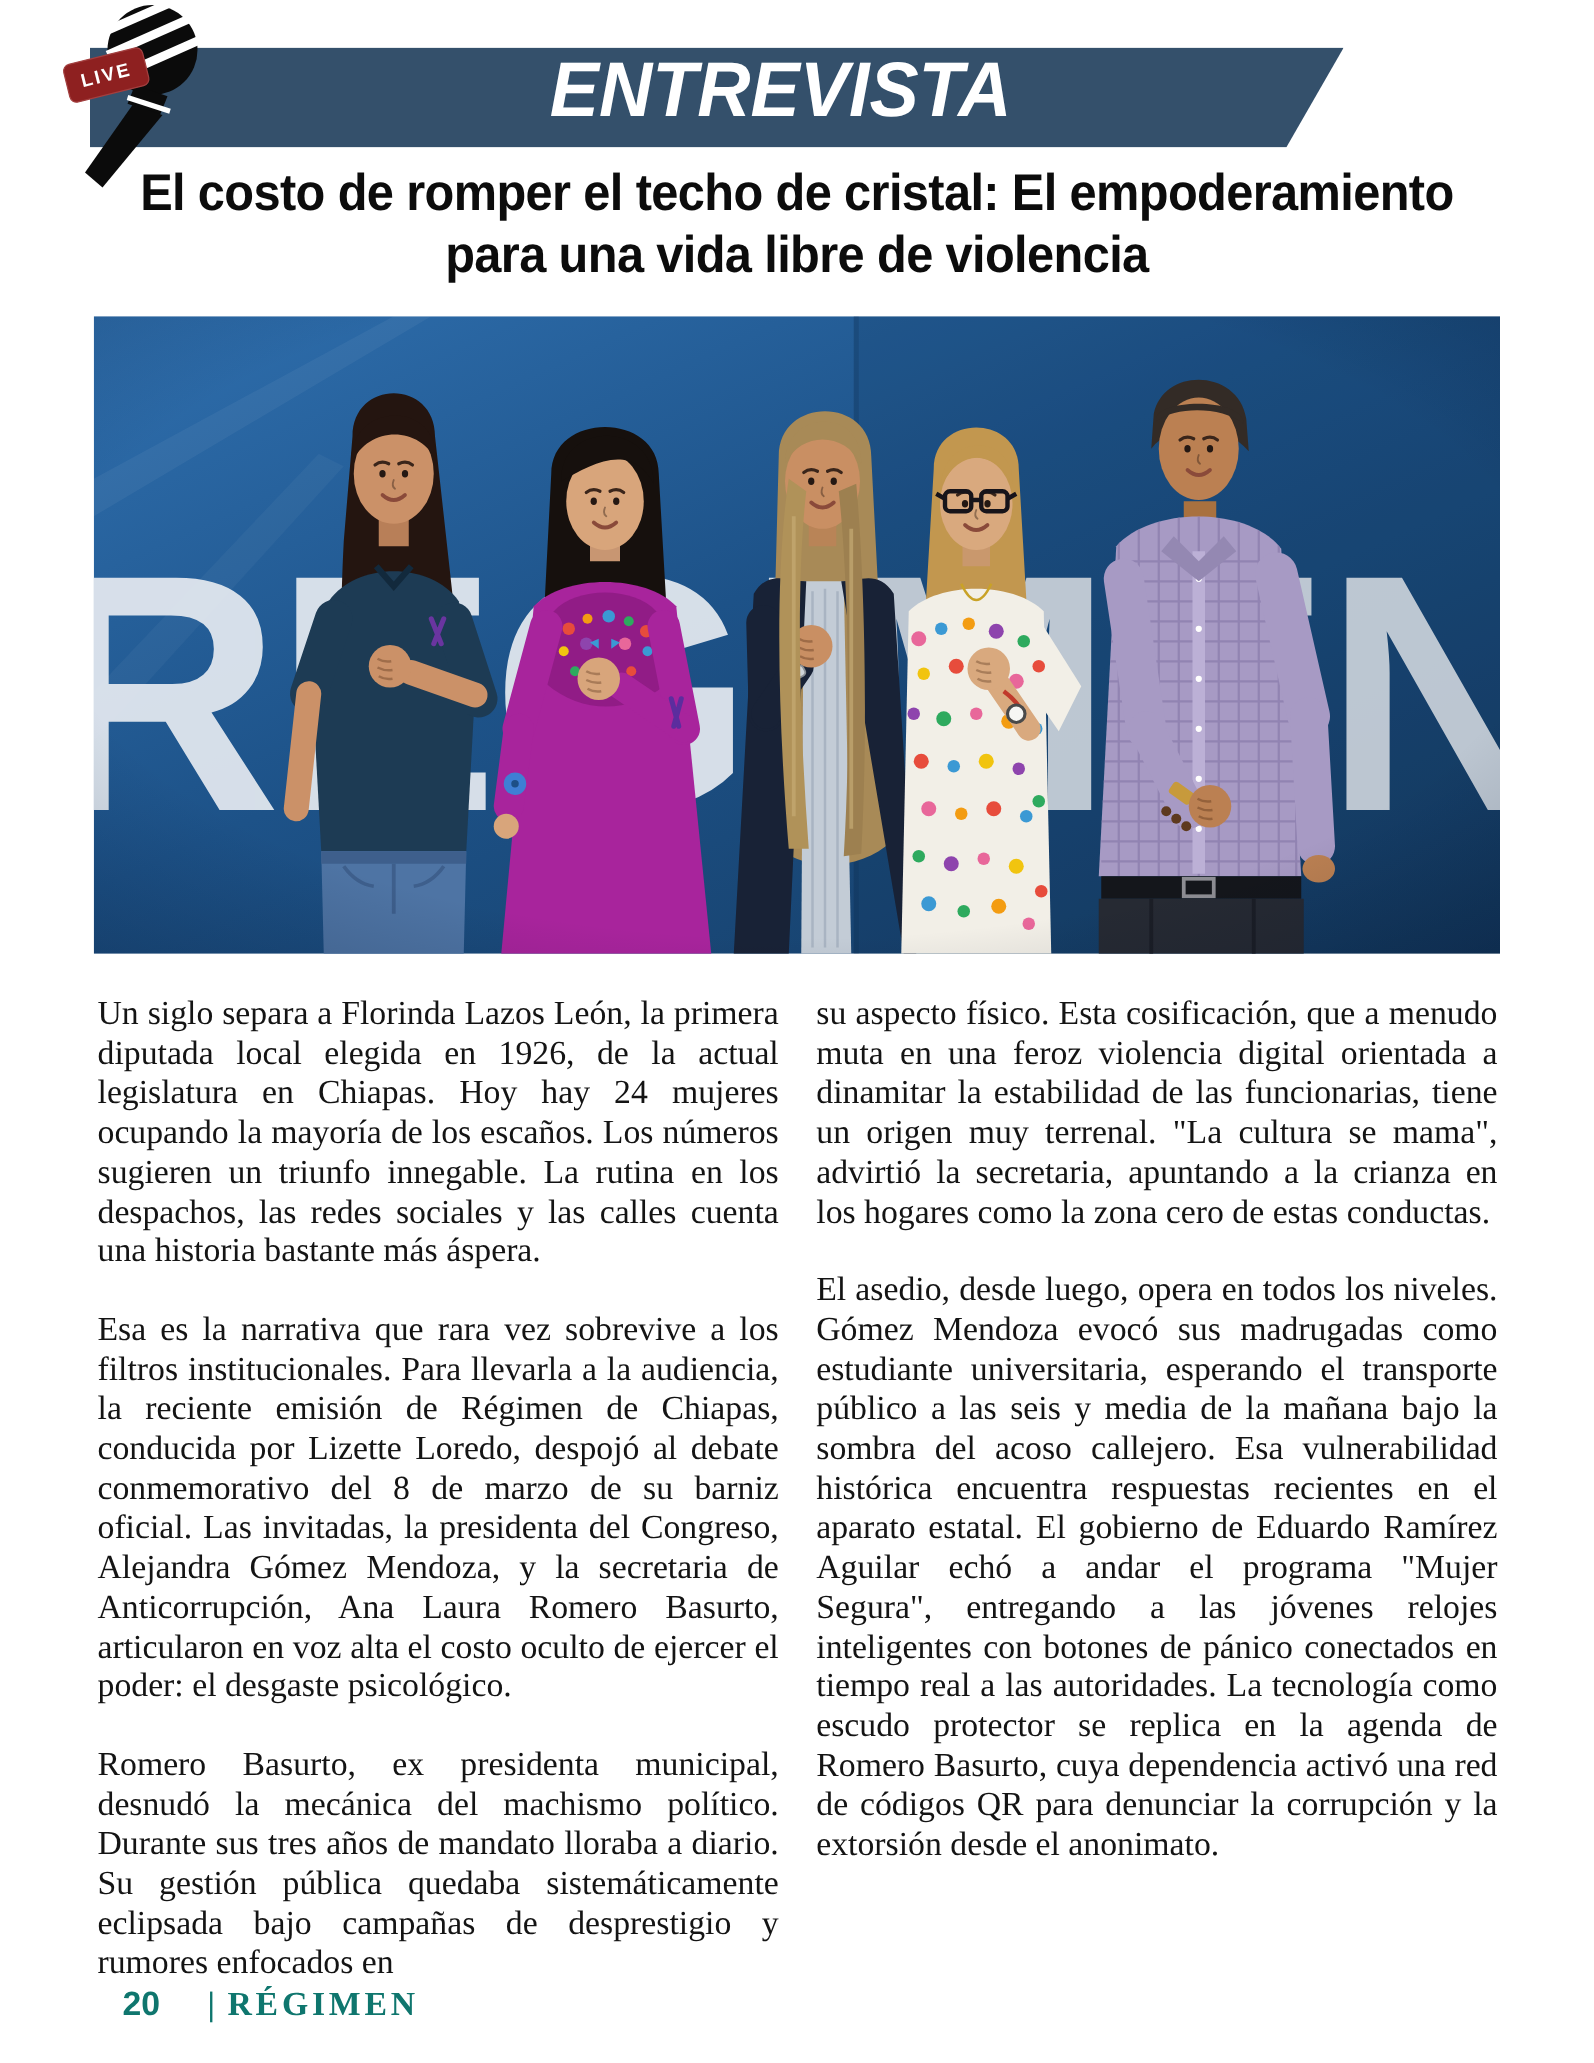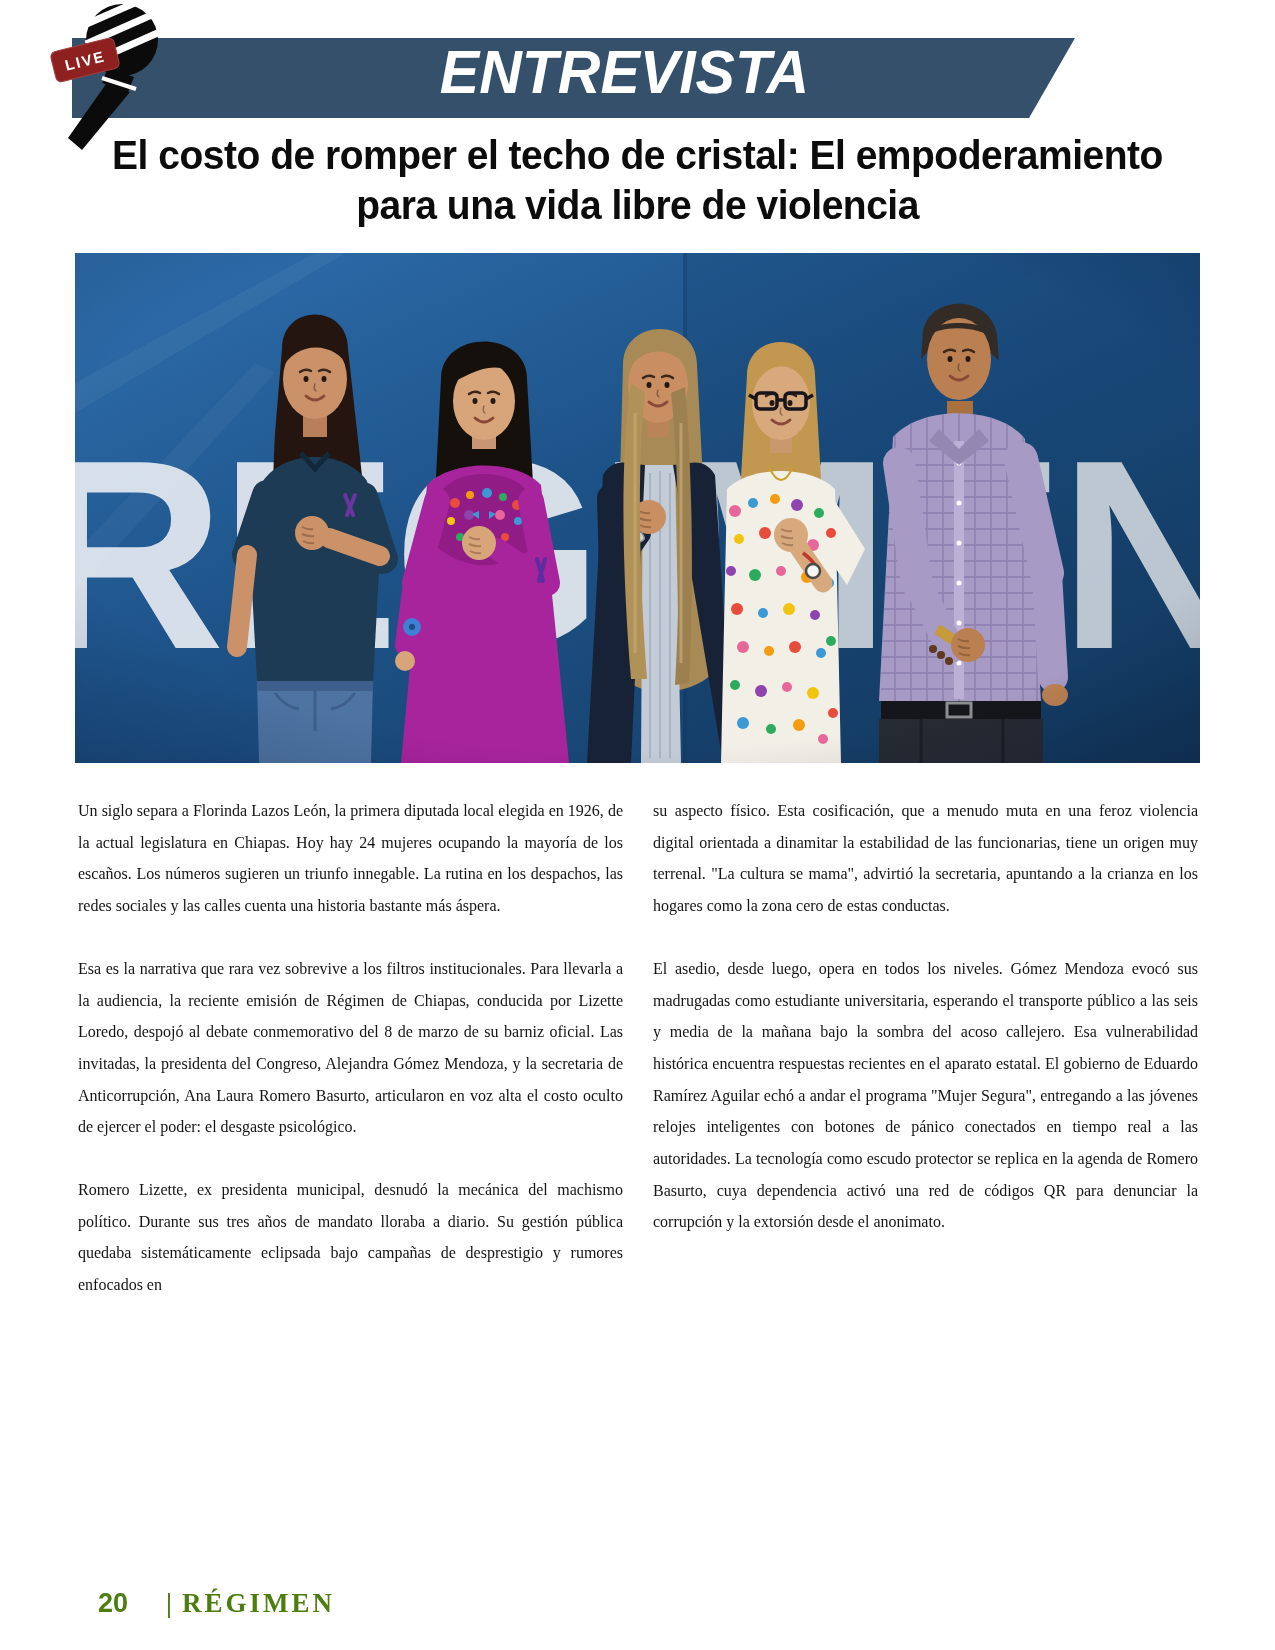--- a/index.html
+++ b/index.html
@@ -25,26 +25,26 @@
   .headline{position:absolute;left:0;right:0;top:130px;margin:0;text-align:center;
         font-family:"Liberation Sans",sans-serif;font-weight:bold;font-size:39px;line-height:47px;
         color:#0c0c0c;letter-spacing:-0.5px;transform:scaleY(1.06);transform-origin:top center;}
 
   
   .photo{position:absolute;left:75px;top:253px;width:1125px;height:510px;}
   .photo svg{display:block;width:100%;height:100%;}
 
   
   .cols{position:absolute;left:78px;top:795px;width:1120px;display:flex;gap:30px;}
-  .col{width:545px;font-size:16px;line-height:31.7px;text-align:justify;color:#141414;
+  .col{width:545px;font-size:27px;line-height:31.7px;text-align:justify;color:#141414;
        hyphens:auto;-webkit-hyphens:auto;}
   .col p{margin:0 0 31px 0;}
 
   
-  .pagefooter{position:absolute;left:98px;top:1588px;display:flex;align-items:baseline;color:#4d7c0f;}
+  .pagefooter{position:absolute;left:98px;top:1588px;display:flex;align-items:baseline;color:#0f766e;}
   .pageno{font-family:"Liberation Sans",sans-serif;font-weight:bold;font-size:27px;}
   .divider{font-family:"Liberation Serif",serif;font-weight:bold;font-size:27px;margin:0 10px 0 38px;}
   .brand{font-family:"Liberation Serif",serif;font-weight:bold;font-size:27px;letter-spacing:3px;}
 </style>
 </head>
 <body>
 
 <div class="page">
 
   <div class="banner">
@@ -280,21 +280,21 @@
       </g>
 
       <rect x="0" y="0" width="1125" height="510" fill="url(#vig)"></rect>
     </svg>
   </figure>
 
   <section class="cols">
     <div class="col">
       <p>Un siglo separa a Florinda Lazos León, la primera diputada local elegida en 1926, de la actual legislatura en Chiapas. Hoy hay 24 mujeres ocupando la mayoría de los escaños. Los números sugieren un triunfo innegable. La rutina en los despachos, las redes sociales y las calles cuenta una historia bastante más áspera.</p>
       <p>Esa es la narrativa que rara vez sobrevive a los filtros institucionales. Para llevarla a la audiencia, la reciente emisión de Régimen de Chiapas, conducida por Lizette Loredo, despojó al debate conmemorativo del 8 de marzo de su barniz oficial. Las invitadas, la presidenta del Congreso, Alejandra Gómez Mendoza, y la secretaria de Anticorrupción, Ana Laura Romero Basurto, articularon en voz alta el costo oculto de ejercer el poder: el desgaste psicológico.</p>
-      <p>Romero Lizette, ex presidenta municipal, desnudó la mecánica del machismo político. Durante sus tres años de mandato lloraba a diario. Su gestión pública quedaba sistemáticamente eclipsada bajo campañas de desprestigio y rumores enfocados en</p>
+      <p>Romero Basurto, ex presidenta municipal, desnudó la mecánica del machismo político. Durante sus tres años de mandato lloraba a diario. Su gestión pública quedaba sistemáticamente eclipsada bajo campañas de desprestigio y rumores enfocados en</p>
     </div>
     <div class="col">
       <p>su aspecto físico. Esta cosificación, que a menudo muta en una feroz violencia digital orientada a dinamitar la estabilidad de las funcionarias, tiene un origen muy terrenal. "La cultura se mama", advirtió la secretaria, apuntando a la crianza en los hogares como la zona cero de estas conductas.</p>
       <p>El asedio, desde luego, opera en todos los niveles. Gómez Mendoza evocó sus madrugadas como estudiante universitaria, esperando el transporte público a las seis y media de la mañana bajo la sombra del acoso callejero. Esa vulnerabilidad histórica encuentra respuestas recientes en el aparato estatal. El gobierno de Eduardo Ramírez Aguilar echó a andar el programa "Mujer Segura", entregando a las jóvenes relojes inteligentes con botones de pánico conectados en tiempo real a las autoridades. La tecnología como escudo protector se replica en la agenda de Romero Basurto, cuya dependencia activó una red de códigos QR para denunciar la corrupción y la extorsión desde el anonimato.</p>
     </div>
   </section>
 
   <footer class="pagefooter">
     <span class="pageno">20</span>
     <span class="divider">|</span>

